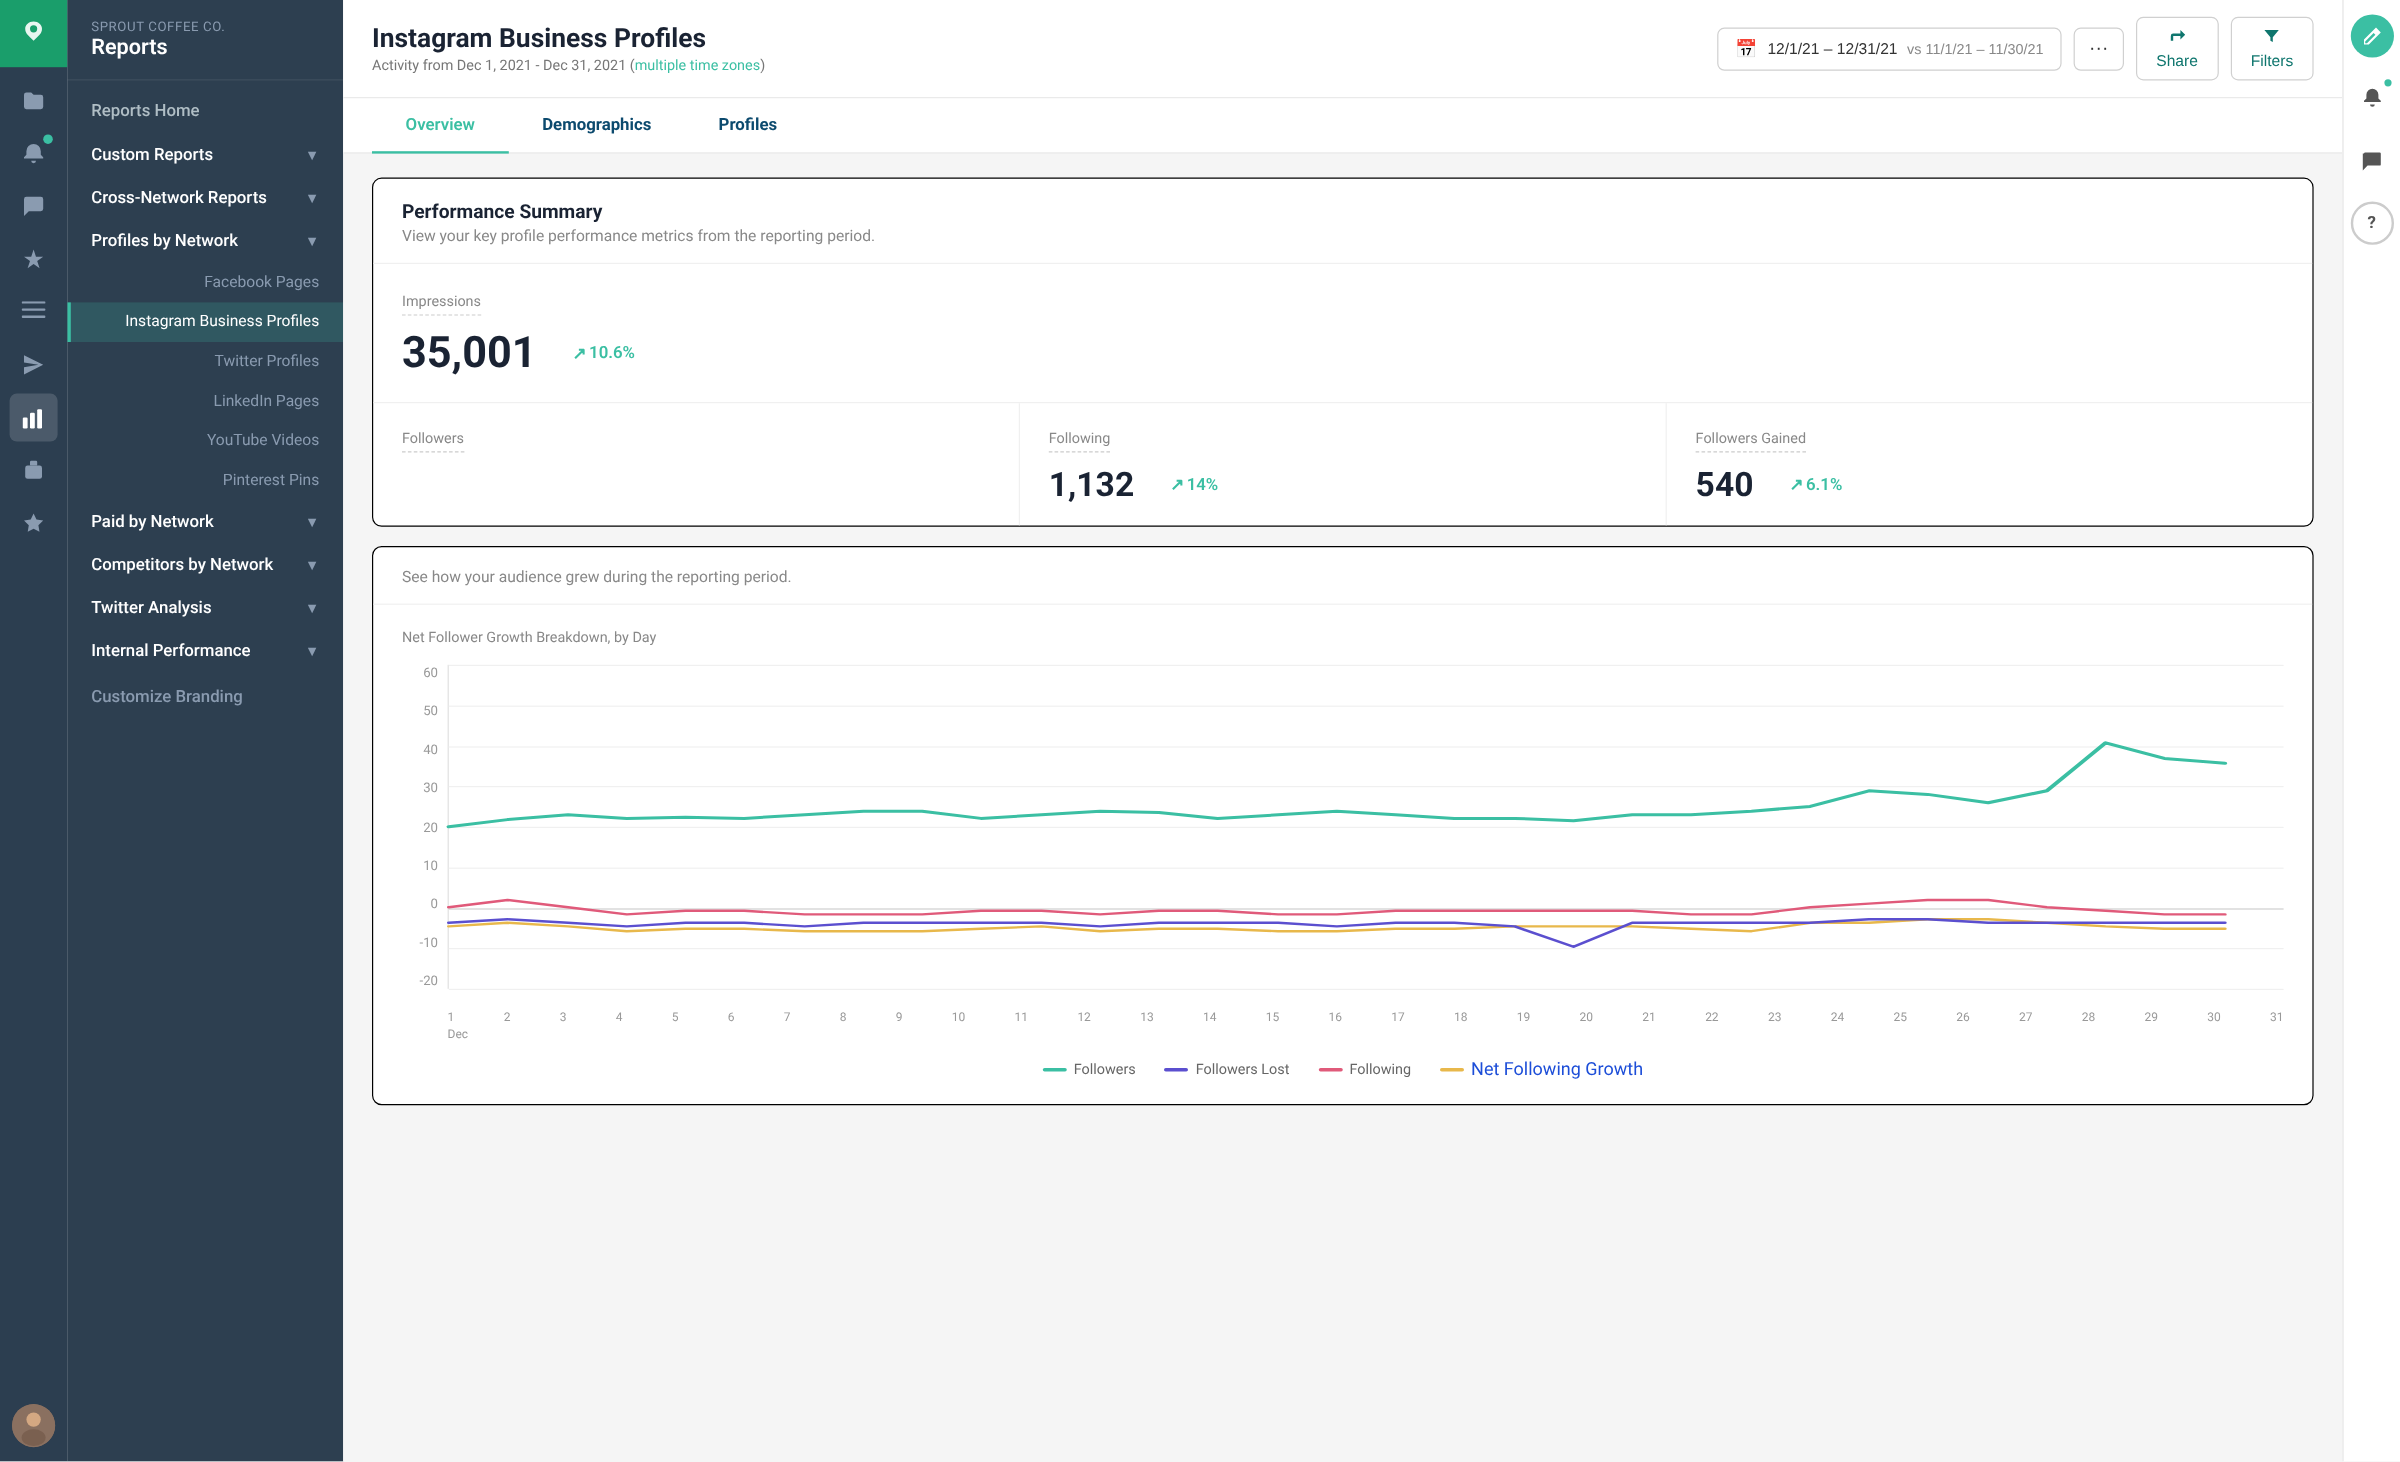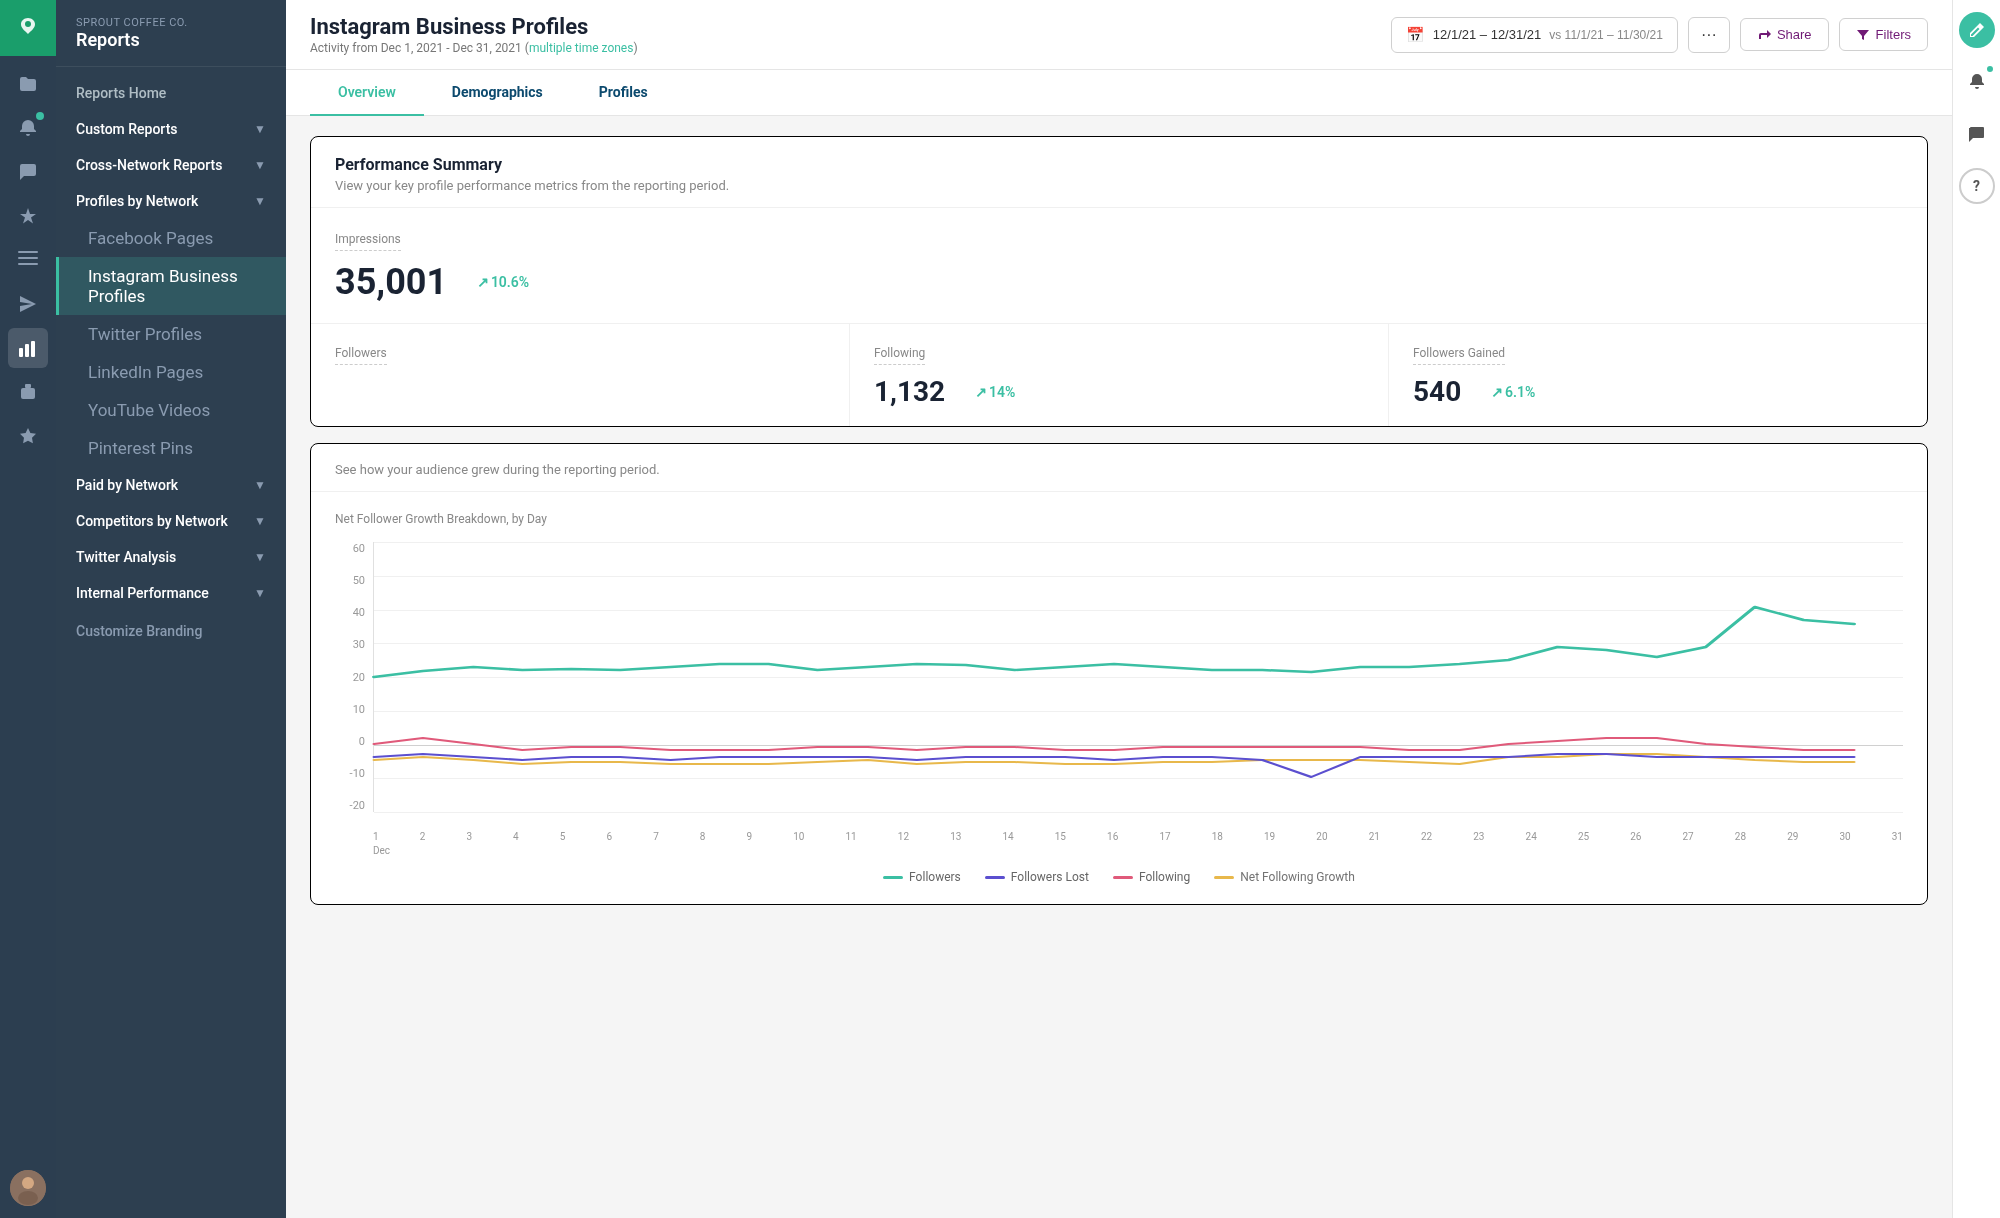--- a/index.html
+++ b/index.html
@@ -111,21 +111,22 @@
       font-size: 14px;
       font-weight: 500;
     }
     .nav-item.active-parent { color: white; }
     .nav-item .chevron { font-size: 12px; color: #8a9bb0; }
 
     .sub-nav-item {
       padding: 9px 20px 9px 32px;
       cursor: pointer;
       color: #8a9bb0;
-      font-size: 17px;
+      font-size: 13px;
+      text-align: right;
     }
     .sub-nav-item.active {
       background: rgba(59,191,163,0.2);
       color: white;
       border-left: 3px solid #3bbfa3;
       padding-left: 29px;
     }
 
     .customize-branding {
       padding: 12px 20px;
@@ -189,22 +190,23 @@
     .topbar-btn {
       display: flex;
       align-items: center;
       gap: 6px;
       padding: 8px 16px;
       border: 1px solid #d0d0d0;
       border-radius: 6px;
       background: white;
       cursor: pointer;
       font-size: 13px;
-      color: #701a75;
+      color: #0f766e;
       font-weight: 500;
+      flex-direction: column;
     }
     .more-btn {
       padding: 8px 12px;
       border: 1px solid #d0d0d0;
       border-radius: 6px;
       background: white;
       cursor: pointer;
       color: #333;
       font-size: 16px;
     }
@@ -862,21 +864,21 @@
           <div style="display:flex;align-items:center;gap:6px;">
             <div style="width:20px;height:3px;background:#5b4fcf;border-radius:2px;"></div>
             <span style="font-size:12px;color:#666;">Followers Lost</span>
           </div>
           <div style="display:flex;align-items:center;gap:6px;">
             <div style="width:20px;height:3px;background:#e05a7a;border-radius:2px;"></div>
             <span style="font-size:12px;color:#666;">Following</span>
           </div>
           <div style="display:flex;align-items:center;gap:6px;">
             <div style="width:20px;height:3px;background:#e8b84b;border-radius:2px;"></div>
-            <span style="font-size:12px;color:#737373;">Net Following Growth</span>
+            <span style="font-size:15px;color:#1d4ed8;">Net Following Growth</span>
           </div>
         </div>
       </div>
     </div>
 
   </div>
 </div>
 
 <div class="right-rail">
   <div class="right-rail-btn primary">

